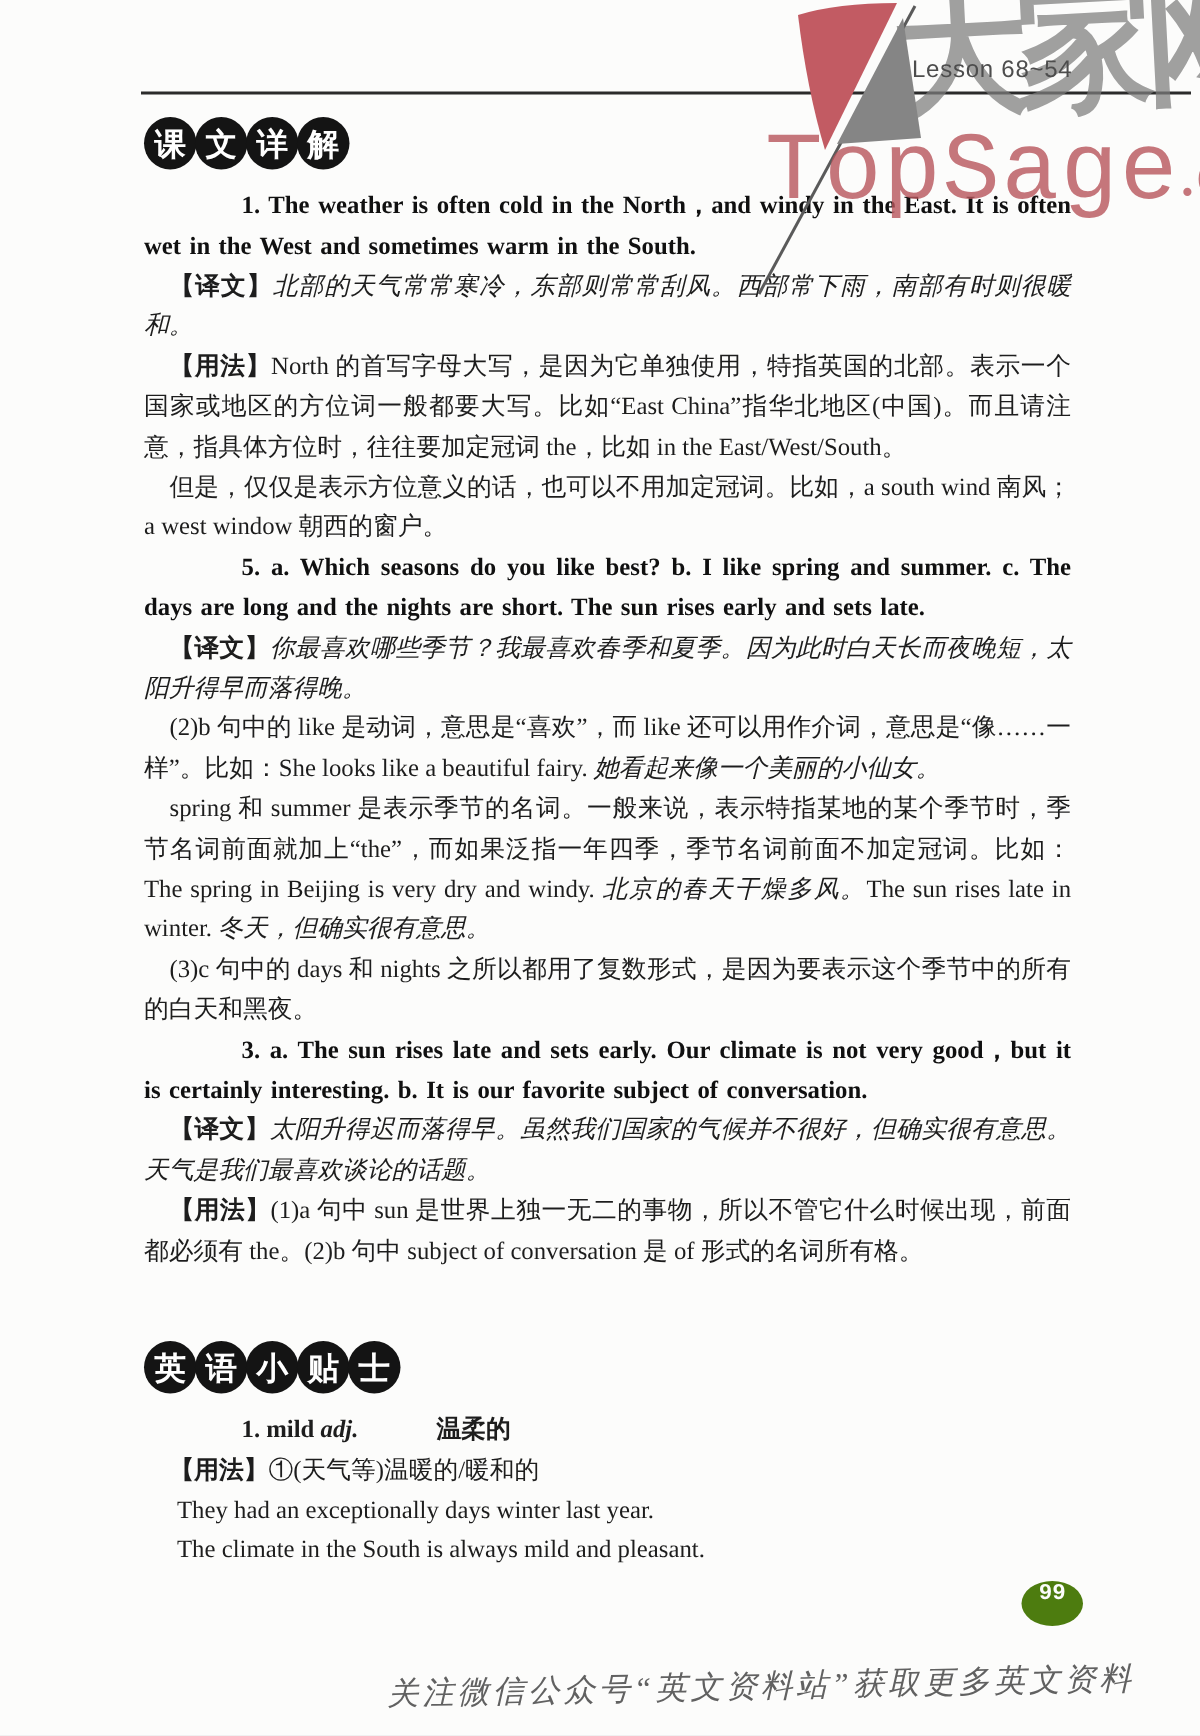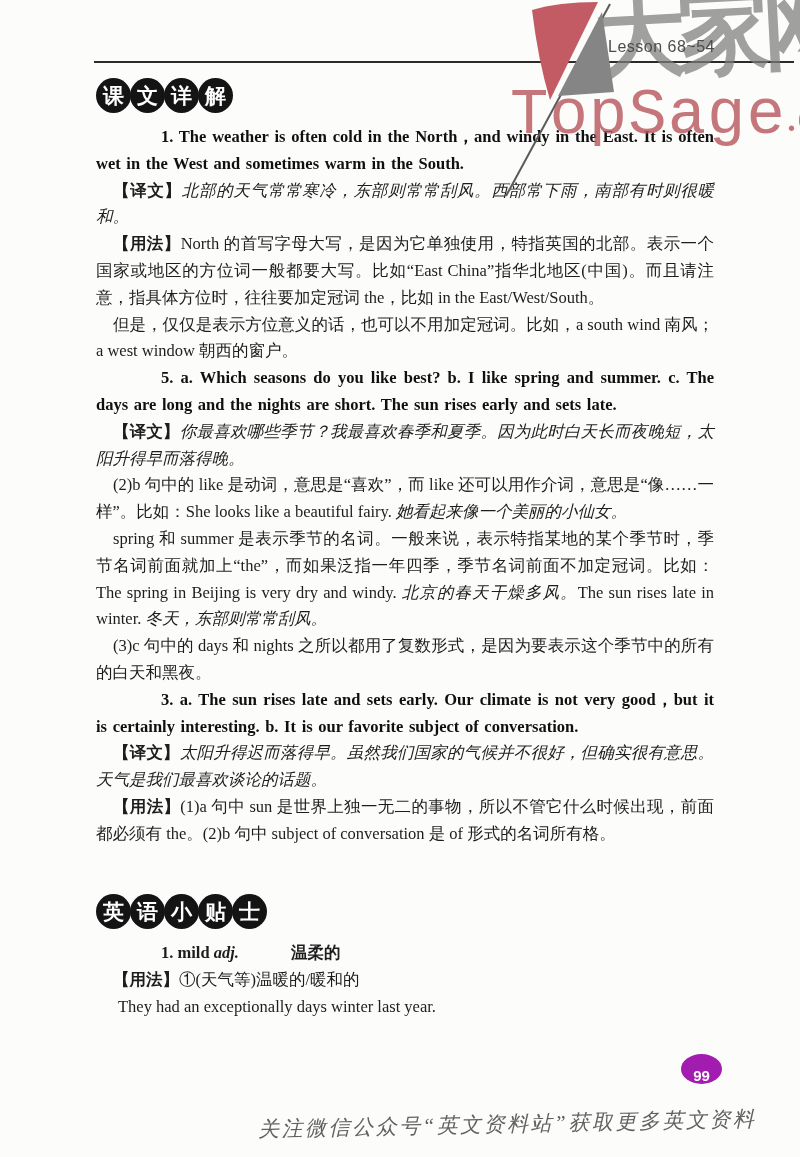--- a/index.html
+++ b/index.html
@@ -31,22 +31,22 @@
   .paras p{margin:0;font-size:16.5px;line-height:26.8px;}
   .p-lesson{font-weight:bold;color:#101010;text-align:justify;text-indent:17px;word-spacing:1.5px;}
   .p-body{text-align:justify;text-indent:17px;}
   .p-example{padding-left:22px;text-indent:0;}
   .r-l{font-weight:bold;}
   .r-b{font-weight:bold;margin-left:48px;}
   .r-bi{font-weight:bold;font-style:italic;}
   .r-k{font-style:italic;}
   
   .page-badge{position:absolute;left:681px;top:1054px;width:41px;height:30px;border-radius:50%;
-    background:#a21caf;color:#fcfcfc;display:flex;align-items:flex-end;justify-content:center;
-    font-family:Liberation Sans, sans-serif;font-size:15px;font-weight:bold;z-index:2;}
+    background:#4d7c0f;color:#fcfcfc;display:flex;align-items:flex-start;justify-content:center;
+    font-family:Liberation Mono, monospace;font-size:15px;font-weight:bold;z-index:2;}
   .wm-bottom{position:absolute;left:206px;top:1082px;font-size:48px;color:#979797;opacity:.55;
     letter-spacing:1px;white-space:nowrap;z-index:2;line-height:1;}
   .footer-note{position:absolute;left:258px;top:1110px;font-size:21px;font-style:italic;
     color:#474747;opacity:.85;letter-spacing:2.5px;white-space:nowrap;transform:rotate(-1.2deg);z-index:3;}
 </style>
 </head>
 <body>
 
 <div class="page">
 
@@ -74,40 +74,41 @@
         <span class="badge">解</span>
       </div>
     <div class="paras" id="paras-0">
         <p class="p-lesson"><span class="r-b">1. The weather is often cold in the North，and windy in the East. It is often wet in the West and sometimes warm in the South.</span></p>
         <p class="p-body"><span class="r-l">【译文】</span><span class="r-k">北部的天气常常寒冷，东部则常常刮风。西部常下雨，南部有时则很暖和。</span></p>
         <p class="p-body"><span class="r-l">【用法】</span><span class="r-n">North 的首写字母大写，是因为它单独使用，特指英国的北部。表示一个国家或地区的方位词一般都要大写。比如“East China”指华北地区(中国)。而且请注意，指具体方位时，往往要加定冠词 the，比如 in the East/West/South。</span></p>
         <p class="p-body"><span class="r-n">但是，仅仅是表示方位意义的话，也可以不用加定冠词。比如，a south wind 南风；a west window 朝西的窗户。</span></p>
         <p class="p-lesson"><span class="r-b">5. a. Which seasons do you like best? b. I like spring and summer. c. The days are long and the nights are short. The sun rises early and sets late.</span></p>
         <p class="p-body"><span class="r-l">【译文】</span><span class="r-k">你最喜欢哪些季节？我最喜欢春季和夏季。因为此时白天长而夜晚短，太阳升得早而落得晚。</span></p>
         <p class="p-body"><span class="r-n">(2)b 句中的 like 是动词，意思是“喜欢”，而 like 还可以用作介词，意思是“像……一样”。比如：She looks like a beautiful fairy. </span><span class="r-k">她看起来像一个美丽的小仙女。</span></p>
-        <p class="p-body"><span class="r-n">spring 和 summer 是表示季节的名词。一般来说，表示特指某地的某个季节时，季节名词前面就加上“the”，而如果泛指一年四季，季节名词前面不加定冠词。比如：The spring in Beijing is very dry and windy. </span><span class="r-k">北京的春天干燥多风。</span><span class="r-n">The sun rises late in winter. </span><span class="r-k">冬天，东部则常常刮风。</span></p>
+        <p class="p-body"><span class="r-n">spring 和 summer 是表示季节的名词。一般来说，表示特指某地的某个季节时，季节名词前面就加上“the”，而如果泛指一年四季，季节名词前面不加定冠词。比如：The spring in Beijing is very dry and windy. </span><span class="r-k">北京的春天干燥多风。</span><span class="r-n">The sun rises late in winter. </span><span class="r-k">冬天，但确实很有意思。</span></p>
         <p class="p-body"><span class="r-n">(3)c 句中的 days 和 nights 之所以都用了复数形式，是因为要表示这个季节中的所有的白天和黑夜。</span></p>
         <p class="p-lesson"><span class="r-b">3. a. The sun rises late and sets early. Our climate is not very good，but it is certainly interesting. b. It is our favorite subject of conversation.</span></p>
         <p class="p-body"><span class="r-l">【译文】</span><span class="r-k">太阳升得迟而落得早。虽然我们国家的气候并不很好，但确实很有意思。天气是我们最喜欢谈论的话题。</span></p>
         <p class="p-body"><span class="r-l">【用法】</span><span class="r-n">(1)a 句中 sun 是世界上独一无二的事物，所以不管它什么时候出现，前面都必须有 the。(2)b 句中 subject of conversation 是 of 形式的名词所有格。</span></p>
       </div>
   </section>
 
   <section class="sec sec2">
     <div class="badges" id="badges-1">
         <span class="badge">英</span>
         <span class="badge">语</span>
         <span class="badge">小</span>
         <span class="badge">贴</span>
         <span class="badge">士</span>
       </div>
     <div class="paras" id="paras-1">
         <p class="p-body"><span class="r-b">1. mild </span><span class="r-bi">adj.</span><span class="r-b"> 温柔的</span></p>
         <p class="p-body"><span class="r-l">【用法】</span><span class="r-n">①(天气等)温暖的/暖和的</span></p>
         <p class="p-example"><span class="r-n">They had an exceptionally days winter last year.</span></p>
+        <p class="p-example"><span class="r-n">The climate in the South is always mild and pleasant.</span></p>
       </div>
   </section>
 
   <div class="page-badge">
     <span>99</span>
   </div>
 
 
   <div class="footer-note">关注微信公众号“英文资料站”获取更多英文资料</div>
 

